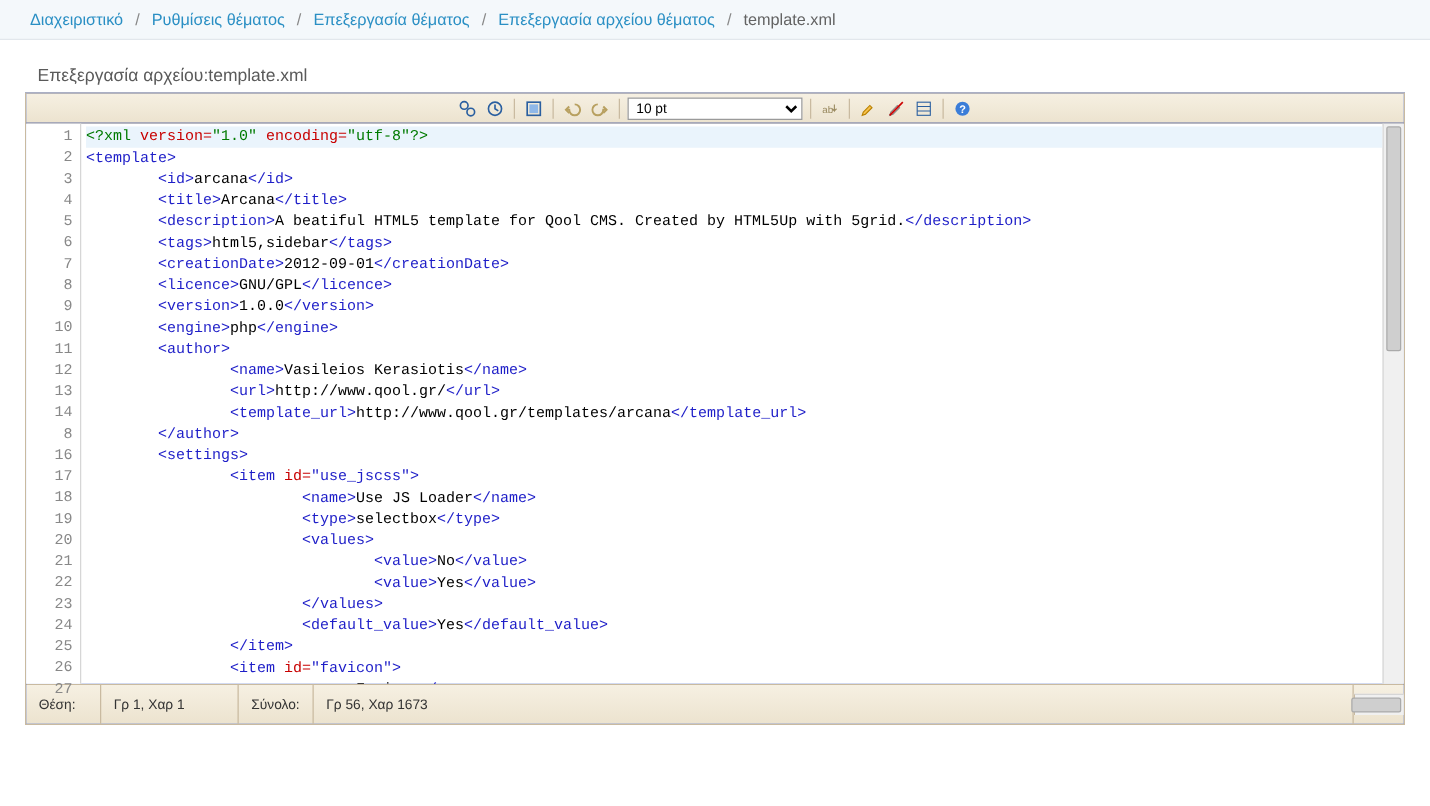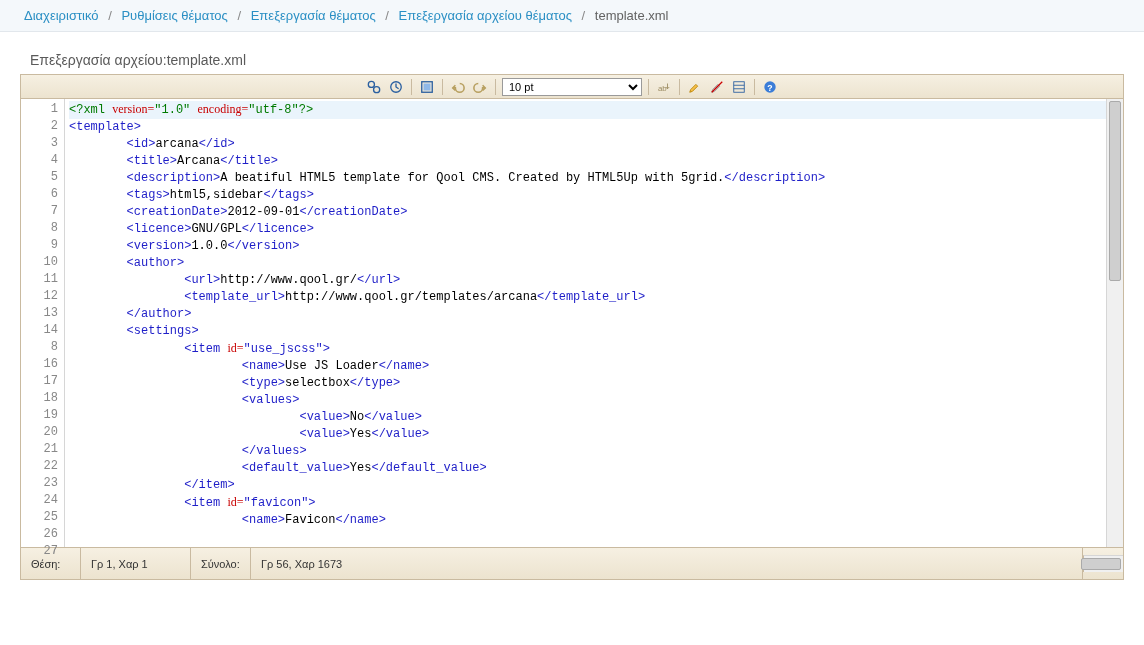--- a/index.html
+++ b/index.html
@@ -15,21 +15,21 @@
   .tb-btn { width: 18px; height: 18px; display: inline-flex; align-items: center; justify-content: center; border: 1px solid transparent; border-radius: 2px; cursor: pointer; }
   .tb-btn svg { width: 14px; height: 14px; }
   .tb-sep { width: 1px; height: 16px; background: #c9baa0; margin: 0 2px; }
   .tb-select { font-size: 11px; height: 18px; border: 1px solid #9a9a9a; background: #fff; min-width: 140px; padding: 0 2px; }
   .editor-body { display: flex; position: relative; height: 448px; background: #fff; }
   .gutter { width: 44px; background: #fff; border-right: 1px solid #d6d6d6; text-align: right; padding: 2px 6px 2px 0; font-family: Consolas, "Courier New", monospace; font-size: 12px; color: #888; line-height: 17px; user-select: none; }
   .code-area { flex: 1; overflow: auto; font-family: Consolas, "Courier New", monospace; font-size: 12px; line-height: 17px; padding: 2px 0 2px 4px; }
   .code-line { white-space: pre; }
   .code-line.cur { background: #eaf4fc; }
   .t-tag { color: #1e1ec8; }
-  .t-attr { color: #c80000; font-family: Liberation Serif, serif; }
+  .t-attr { color: #c80000; }
   .t-attval { color: #1e1ec8; }
   .t-txt { color: #000; }
   .t-pi { color: #007a00; }
   .scroll-v { width: 17px; background: #f0f0f0; border-left: 1px solid #d6d6d6; position: relative; }
   .scroll-thumb { position: absolute; left: 2px; right: 2px; top: 2px; height: 180px; background: #cfcfcf; border: 1px solid #aaa; border-radius: 2px; }
   .statusbar { background: linear-gradient(#f6f0e2, #ece3cf); border-top: 1px solid #c9baa0; height: 32px; display: flex; align-items: center; font-size: 11px; color: #333; }
   .statusbar .cell { border-right: 1px solid #c9baa0; padding: 0 10px; height: 100%; display: flex; align-items: center; }
   .statusbar .cell.label { min-width: 60px; }
   .statusbar .cell.value { min-width: 110px; }
   .scroll-h { height: 17px; background: #f0f0f0; border-top: 1px solid #d6d6d6; position: relative; }
@@ -160,21 +160,23 @@
       <div class="code-area" id="code-area">
           <div class="code-line cur"><span class="t-pi">&lt;?xml</span><span class="t-txt"> </span><span class="t-attr">version=</span><span class="t-pi">"1.0"</span><span class="t-txt"> </span><span class="t-attr">encoding=</span><span class="t-pi">"utf-8"</span><span class="t-pi">?&gt;</span></div>
           <div class="code-line"><span class="t-tag">&lt;template&gt;</span></div>
           <div class="code-line"><span>        </span><span class="t-tag">&lt;id&gt;</span><span class="t-txt">arcana</span><span class="t-tag">&lt;/id&gt;</span></div>
           <div class="code-line"><span>        </span><span class="t-tag">&lt;title&gt;</span><span class="t-txt">Arcana</span><span class="t-tag">&lt;/title&gt;</span></div>
           <div class="code-line"><span>        </span><span class="t-tag">&lt;description&gt;</span><span class="t-txt">A beatiful HTML5 template for Qool CMS. Created by HTML5Up with 5grid.</span><span class="t-tag">&lt;/description&gt;</span></div>
           <div class="code-line"><span>        </span><span class="t-tag">&lt;tags&gt;</span><span class="t-txt">html5,sidebar</span><span class="t-tag">&lt;/tags&gt;</span></div>
           <div class="code-line"><span>        </span><span class="t-tag">&lt;creationDate&gt;</span><span class="t-txt">2012-09-01</span><span class="t-tag">&lt;/creationDate&gt;</span></div>
           <div class="code-line"><span>        </span><span class="t-tag">&lt;licence&gt;</span><span class="t-txt">GNU/GPL</span><span class="t-tag">&lt;/licence&gt;</span></div>
           <div class="code-line"><span>        </span><span class="t-tag">&lt;version&gt;</span><span class="t-txt">1.0.0</span><span class="t-tag">&lt;/version&gt;</span></div>
+          <div class="code-line"><span>        </span><span class="t-tag">&lt;engine&gt;</span><span class="t-txt">php</span><span class="t-tag">&lt;/engine&gt;</span></div>
           <div class="code-line"><span>        </span><span class="t-tag">&lt;author&gt;</span></div>
+          <div class="code-line"><span>                </span><span class="t-tag">&lt;name&gt;</span><span class="t-txt">Vasileios Kerasiotis</span><span class="t-tag">&lt;/name&gt;</span></div>
           <div class="code-line"><span>                </span><span class="t-tag">&lt;url&gt;</span><span class="t-txt">http://www.qool.gr/</span><span class="t-tag">&lt;/url&gt;</span></div>
           <div class="code-line"><span>                </span><span class="t-tag">&lt;template_url&gt;</span><span class="t-txt">http://www.qool.gr/templates/arcana</span><span class="t-tag">&lt;/template_url&gt;</span></div>
           <div class="code-line"><span>        </span><span class="t-tag">&lt;/author&gt;</span></div>
           <div class="code-line"><span>        </span><span class="t-tag">&lt;settings&gt;</span></div>
           <div class="code-line"><span>                </span><span class="t-tag">&lt;item </span><span class="t-attr">id=</span><span class="t-attval">"use_jscss"</span><span class="t-tag">&gt;</span></div>
           <div class="code-line"><span>                        </span><span class="t-tag">&lt;name&gt;</span><span class="t-txt">Use JS Loader</span><span class="t-tag">&lt;/name&gt;</span></div>
           <div class="code-line"><span>                        </span><span class="t-tag">&lt;type&gt;</span><span class="t-txt">selectbox</span><span class="t-tag">&lt;/type&gt;</span></div>
           <div class="code-line"><span>                        </span><span class="t-tag">&lt;values&gt;</span></div>
           <div class="code-line"><span>                                </span><span class="t-tag">&lt;value&gt;</span><span class="t-txt">No</span><span class="t-tag">&lt;/value&gt;</span></div>
           <div class="code-line"><span>                                </span><span class="t-tag">&lt;value&gt;</span><span class="t-txt">Yes</span><span class="t-tag">&lt;/value&gt;</span></div>

